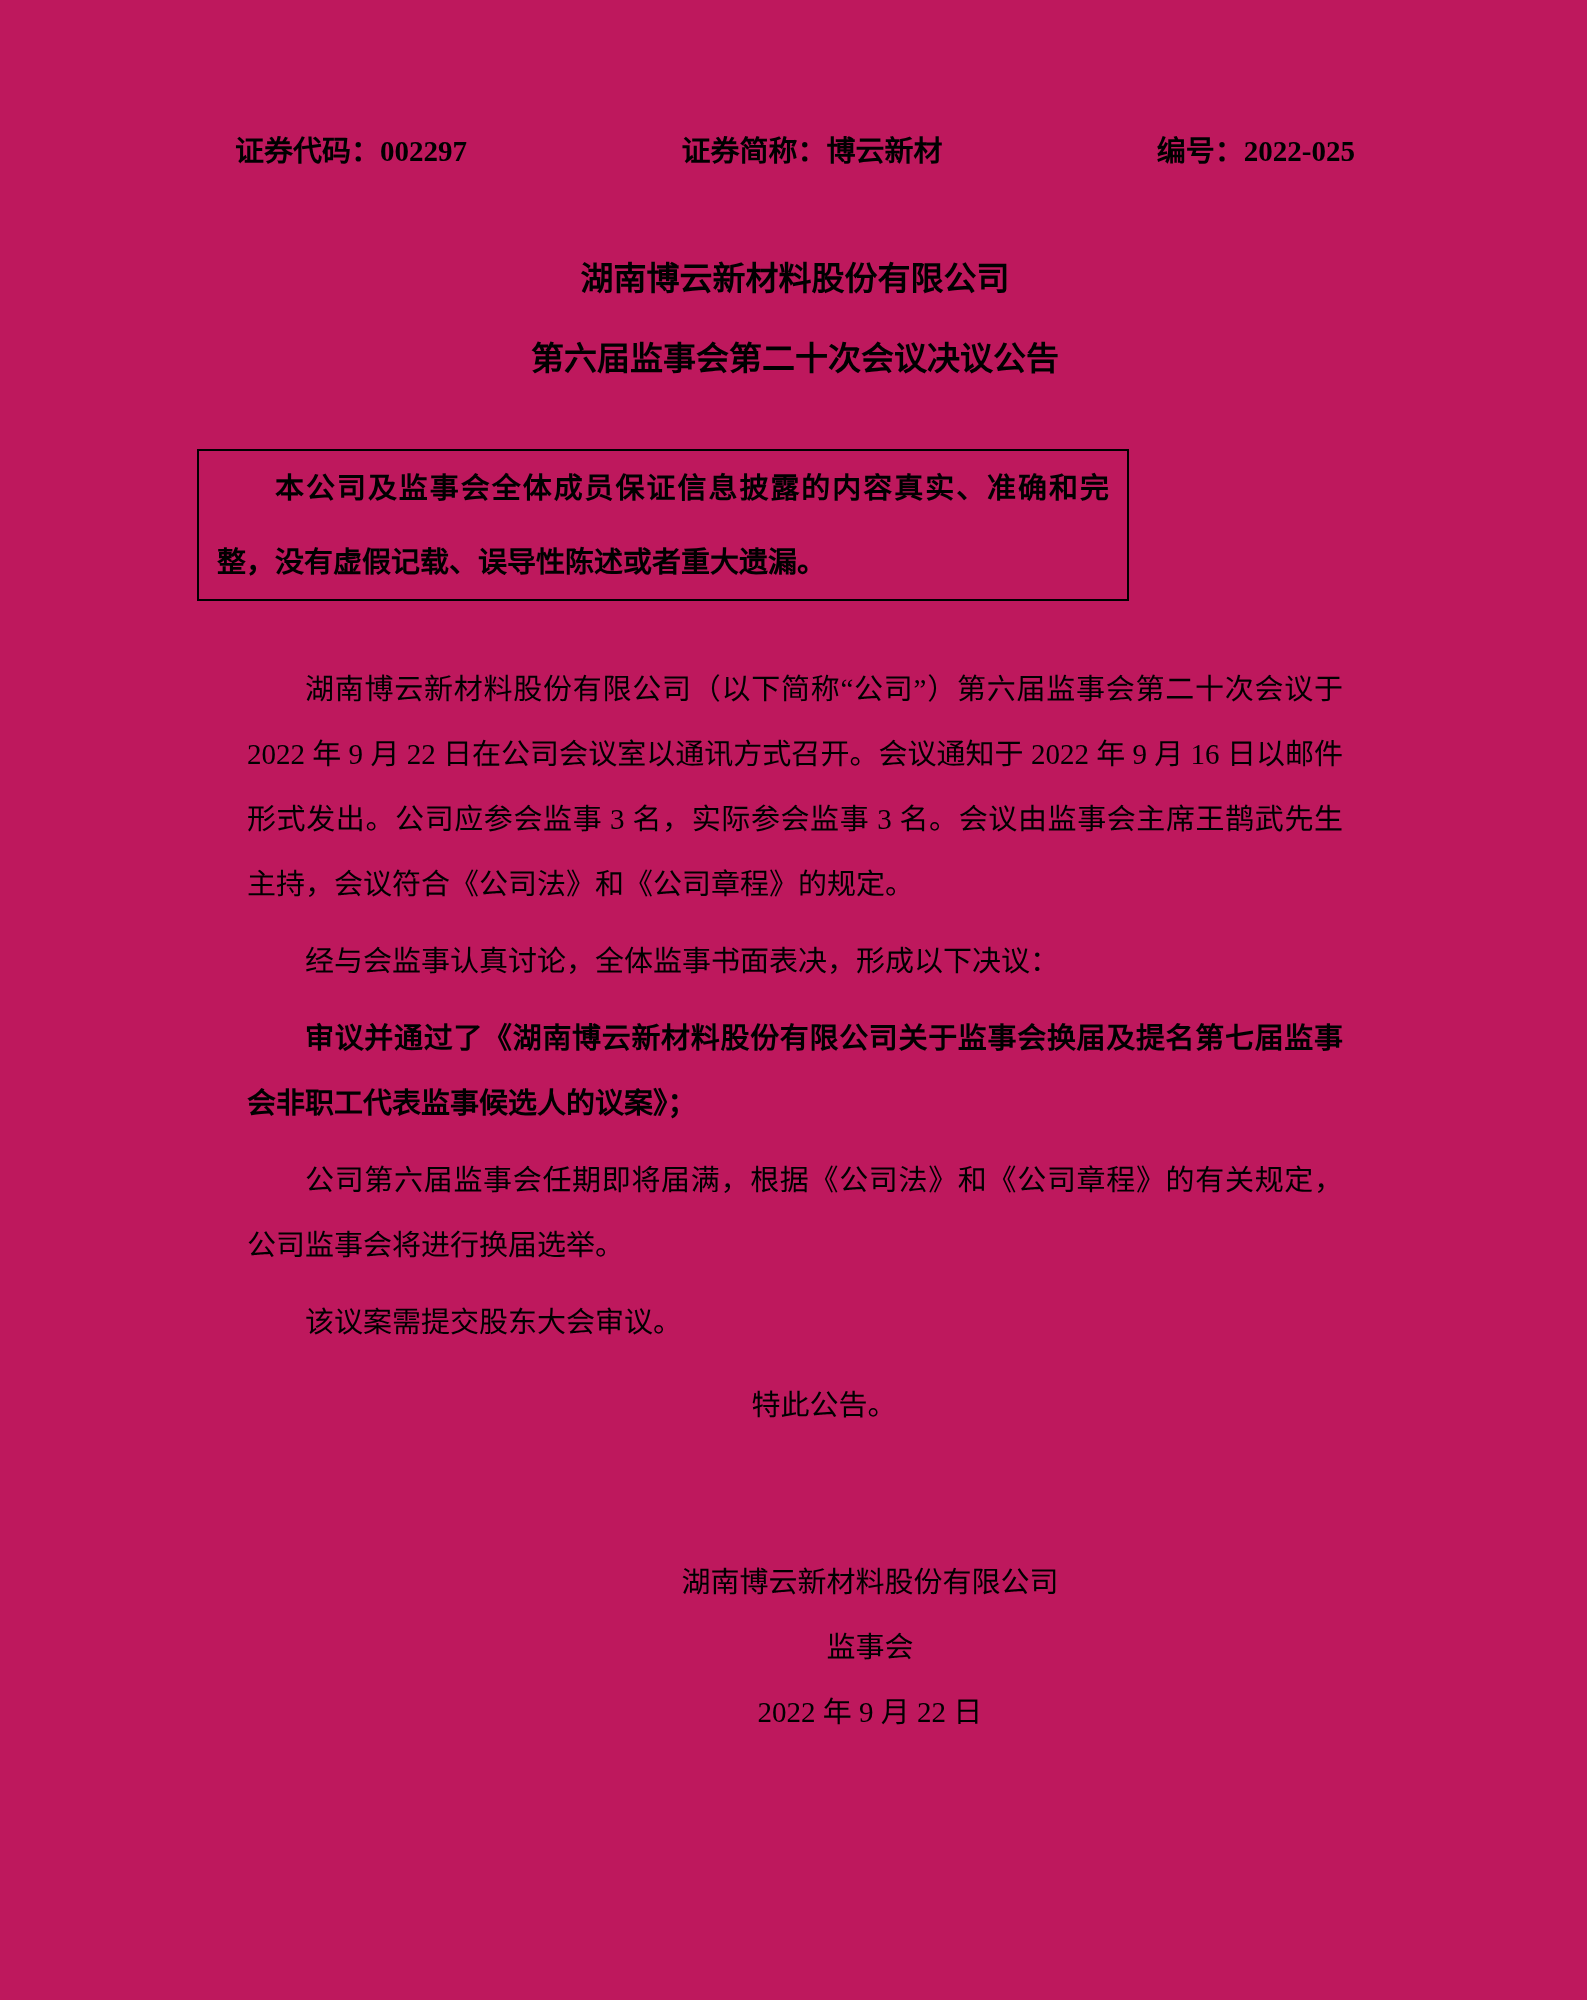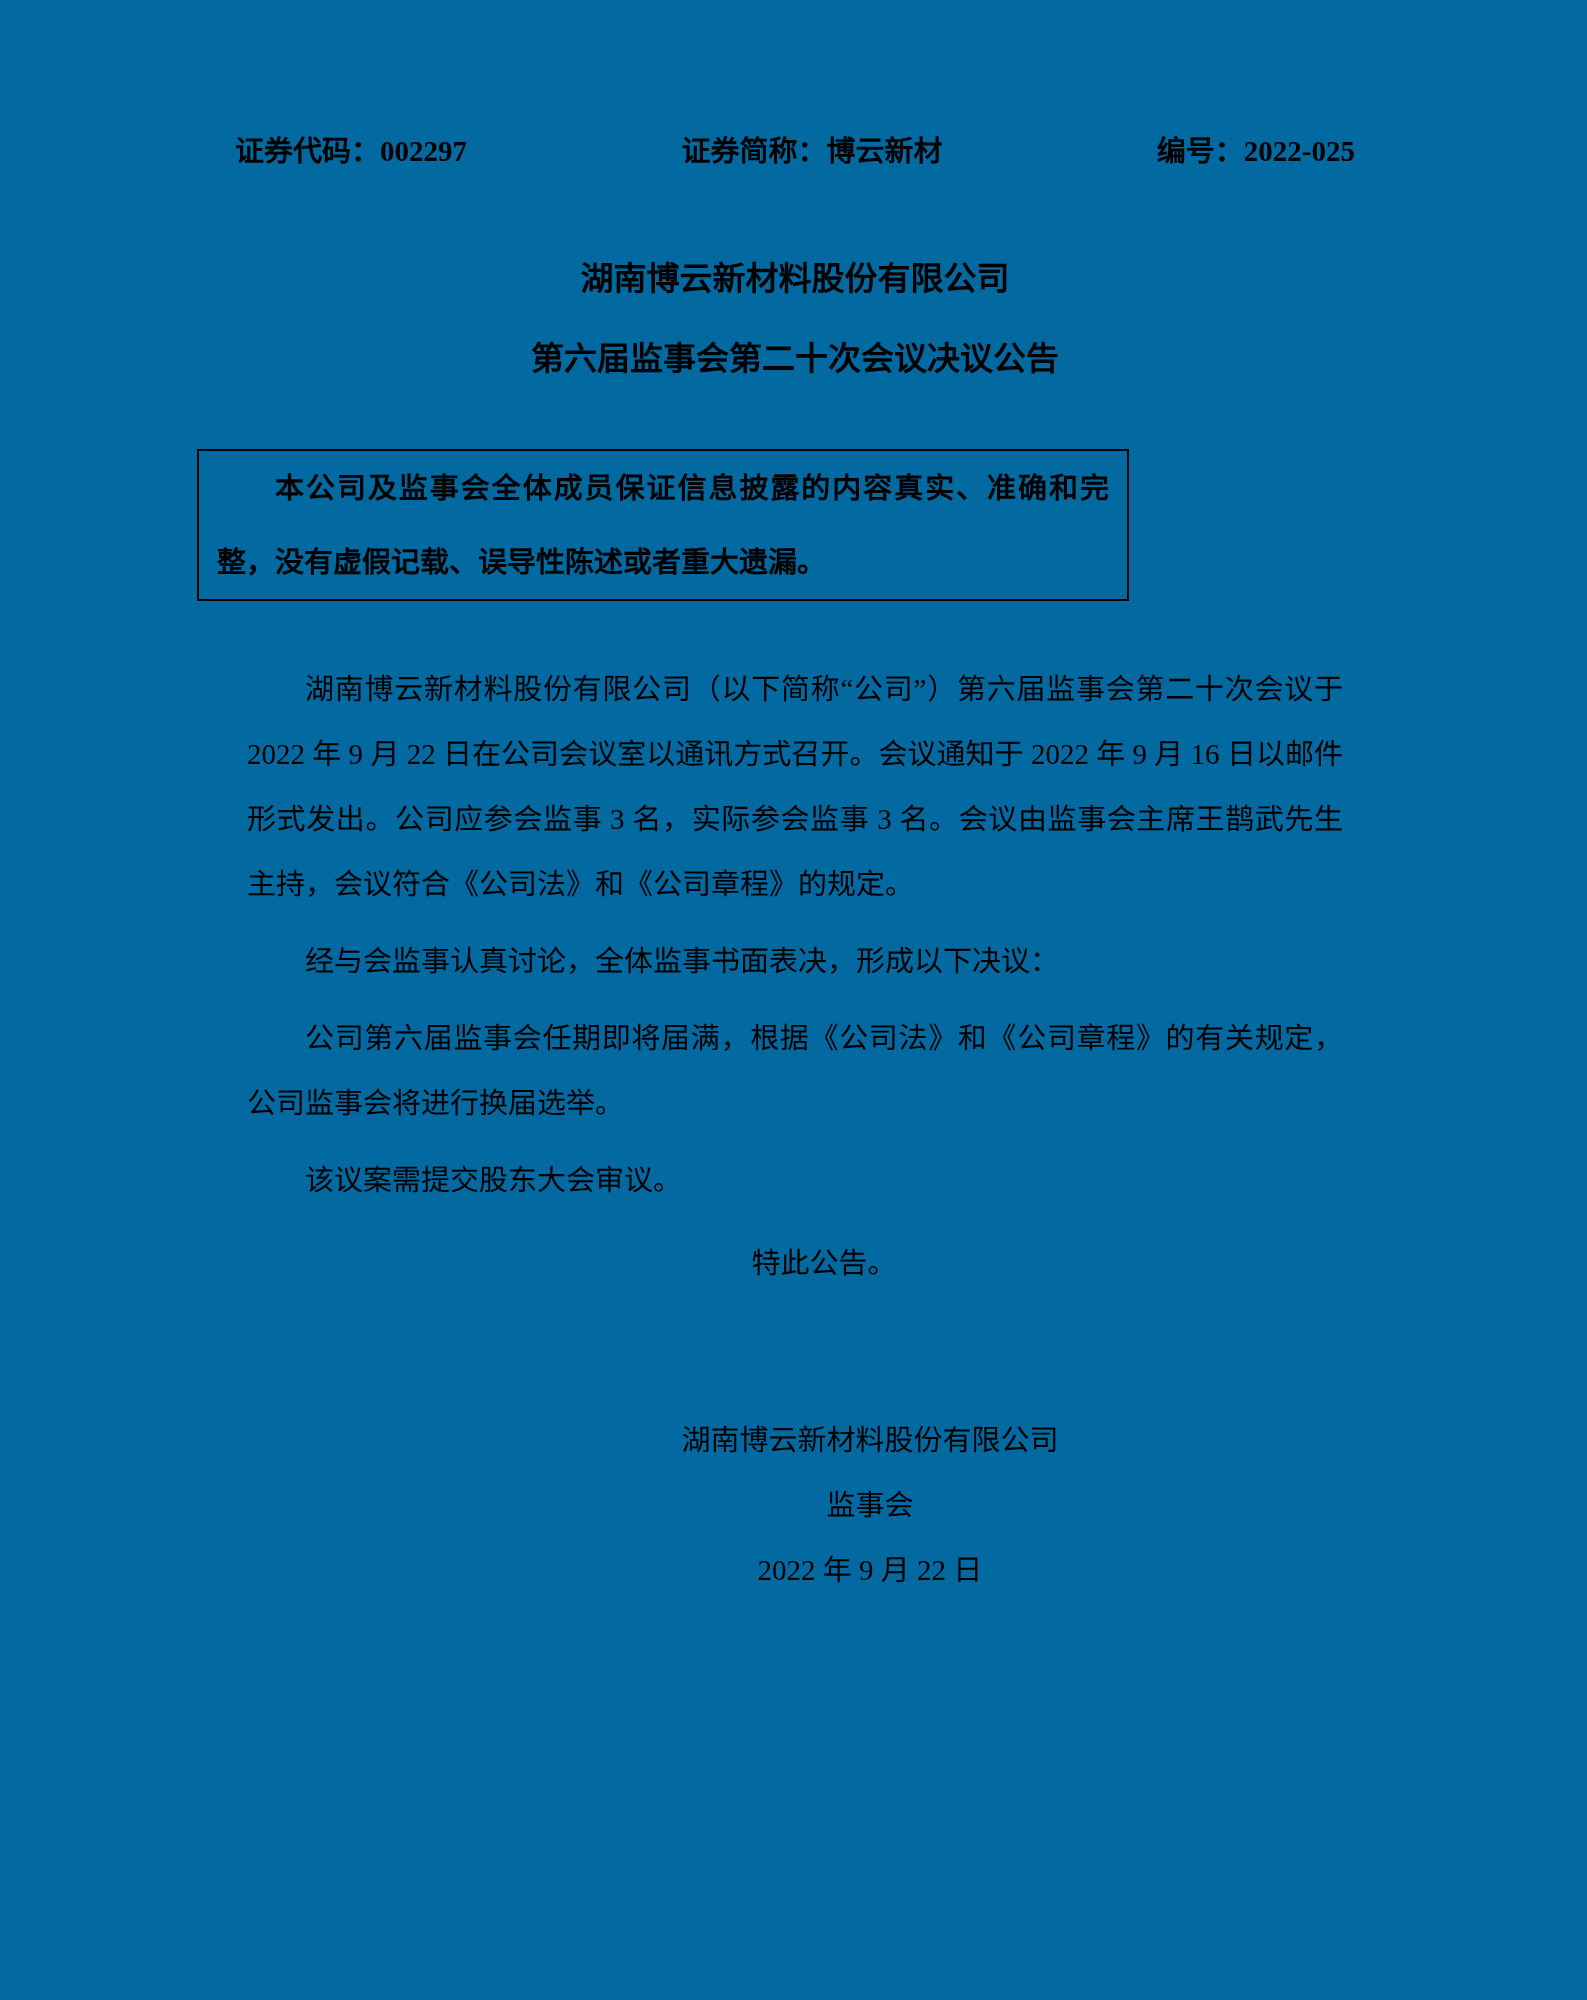--- a/index.html
+++ b/index.html
@@ -6,21 +6,21 @@
     margin: 0;
     padding: 0;
     background: #ffffff;
   }
   .page {
     position: relative;
     width: 1587px;
     height: 2000px;
     box-sizing: border-box;
     padding: 133px 232px 0 235px;
-    background: #0369a1;
+    background: #be185d;
     color: #000000;
     font-family: "Liberation Serif", "DejaVu Serif", serif;
     overflow: hidden;
   }
   .doc-header {
     display: flex;
     justify-content: space-between;
     align-items: baseline;
     font-size: 29px;
     font-weight: bold;
@@ -97,20 +97,21 @@
     <div>第六届监事会第二十次会议决议公告</div>
   </div>
 
   <div class="disclaimer-box">
     <p>本公司及监事会全体成员保证信息披露的内容真实、准确和完整，没有虚假记载、误导性陈述或者重大遗漏。</p>
   </div>
 
   <div class="doc-body">
     <p>湖南博云新材料股份有限公司（以下简称“公司”）第六届监事会第二十次会议于 2022 年 9 月 22 日在公司会议室以通讯方式召开。会议通知于 2022 年 9 月 16 日以邮件形式发出。公司应参会监事 3 名，实际参会监事 3 名。会议由监事会主席王鹊武先生主持，会议符合《公司法》和《公司章程》的规定。</p>
     <p>经与会监事认真讨论，全体监事书面表决，形成以下决议：</p>
+    <p class="bold">审议并通过了《湖南博云新材料股份有限公司关于监事会换届及提名第七届监事会非职工代表监事候选人的议案》；</p>
     <p>公司第六届监事会任期即将届满，根据《公司法》和《公司章程》的有关规定，公司监事会将进行换届选举。</p>
     <p>该议案需提交股东大会审议。</p>
   </div>
 
   <p class="closing">特此公告。</p>
 
   <div class="signature">
     <div>湖南博云新材料股份有限公司</div>
     <div>监事会</div>
     <div>2022 年 9 月 22 日</div>

